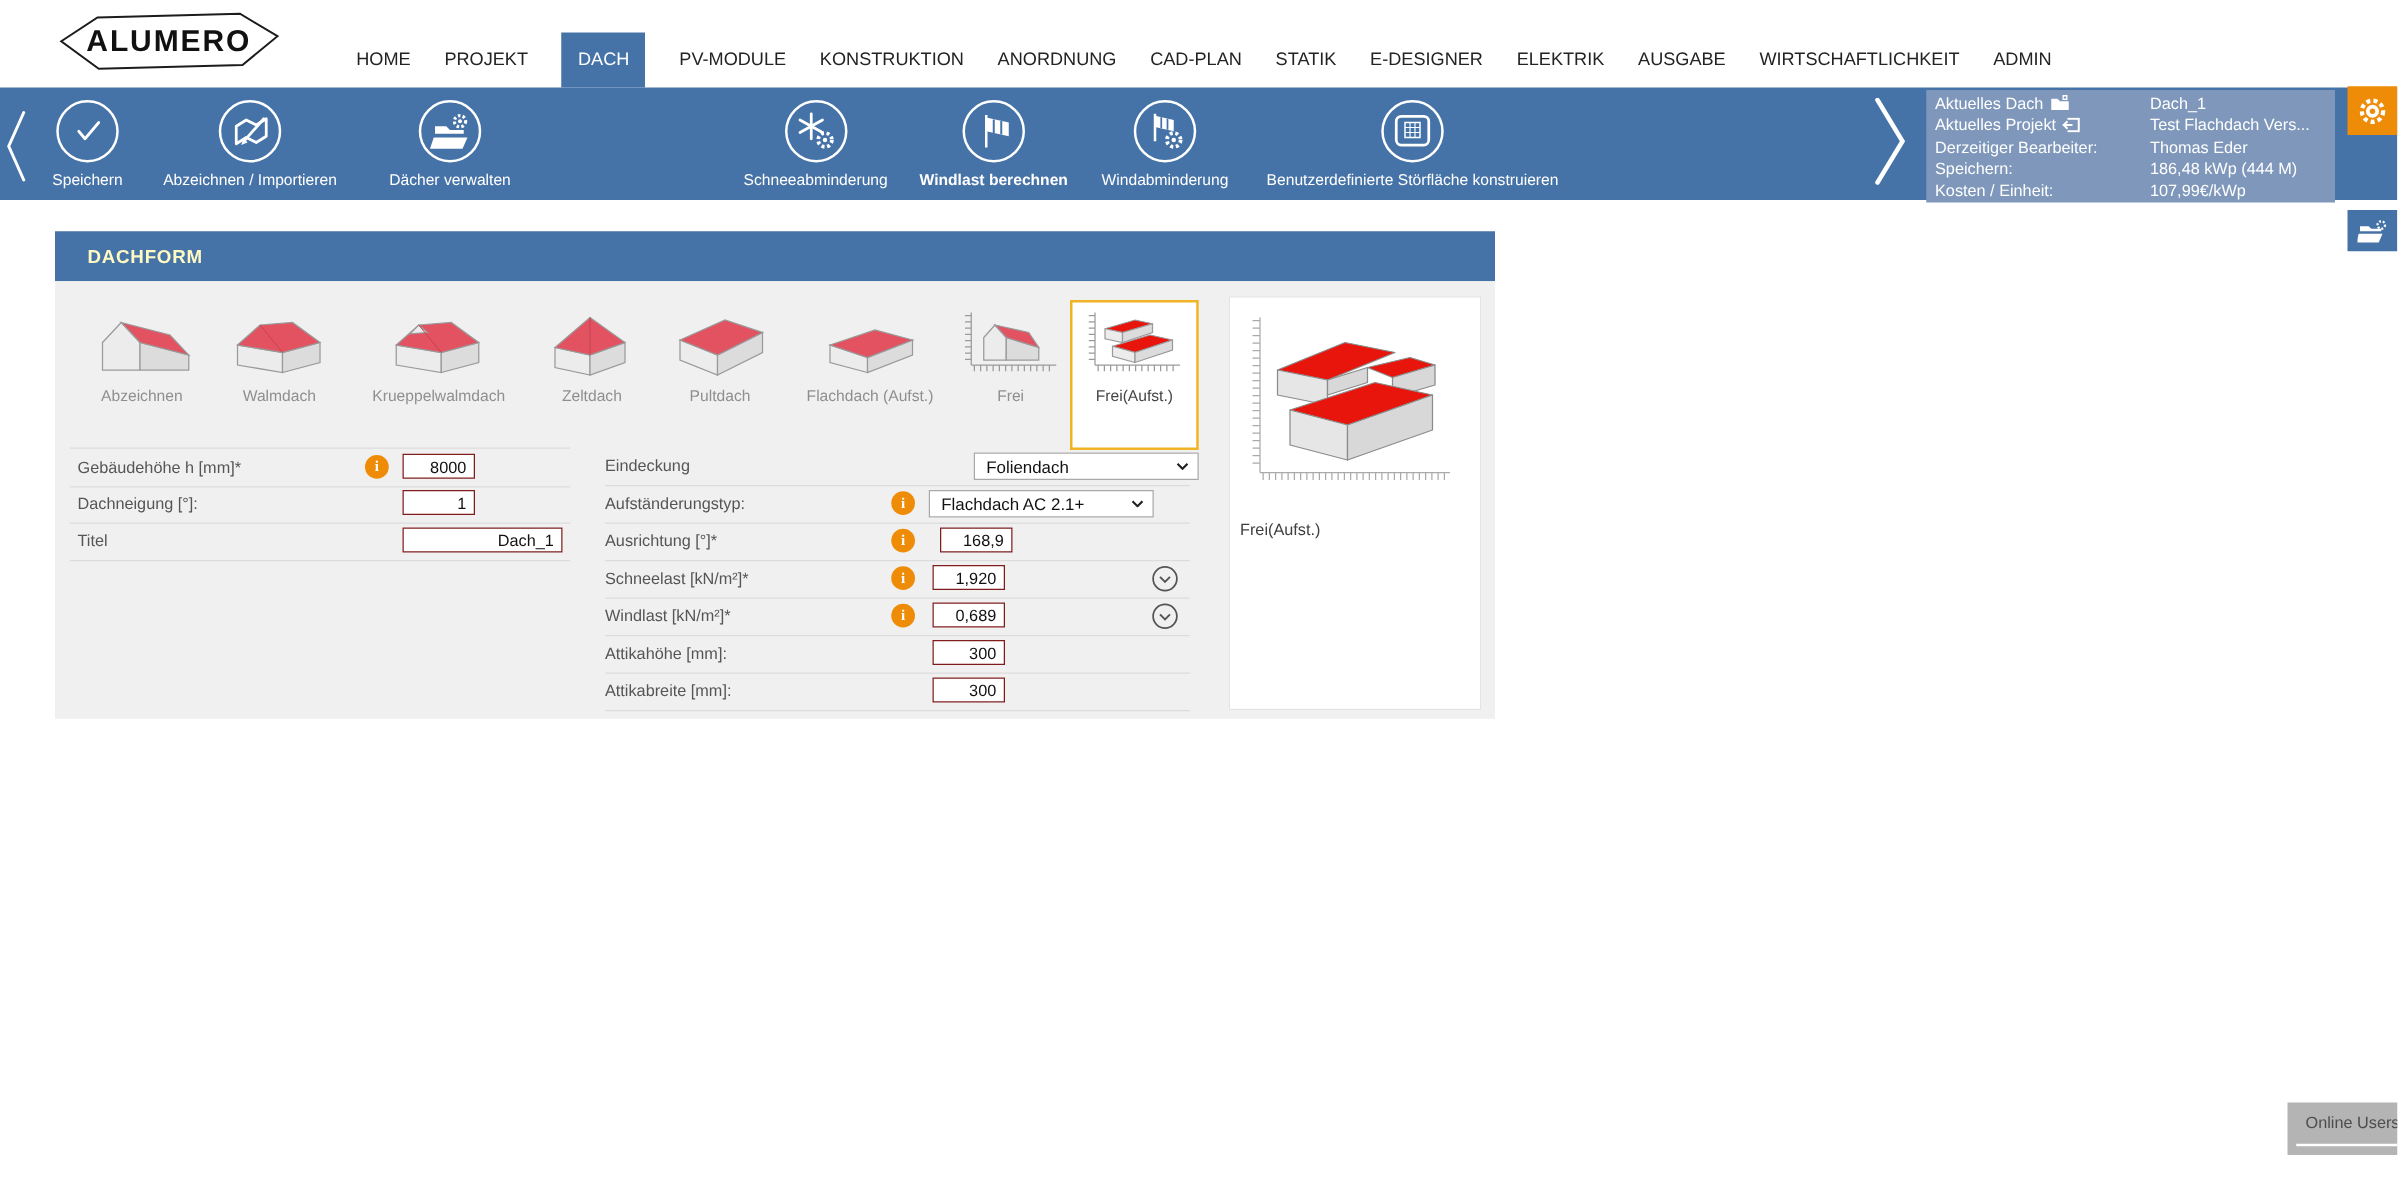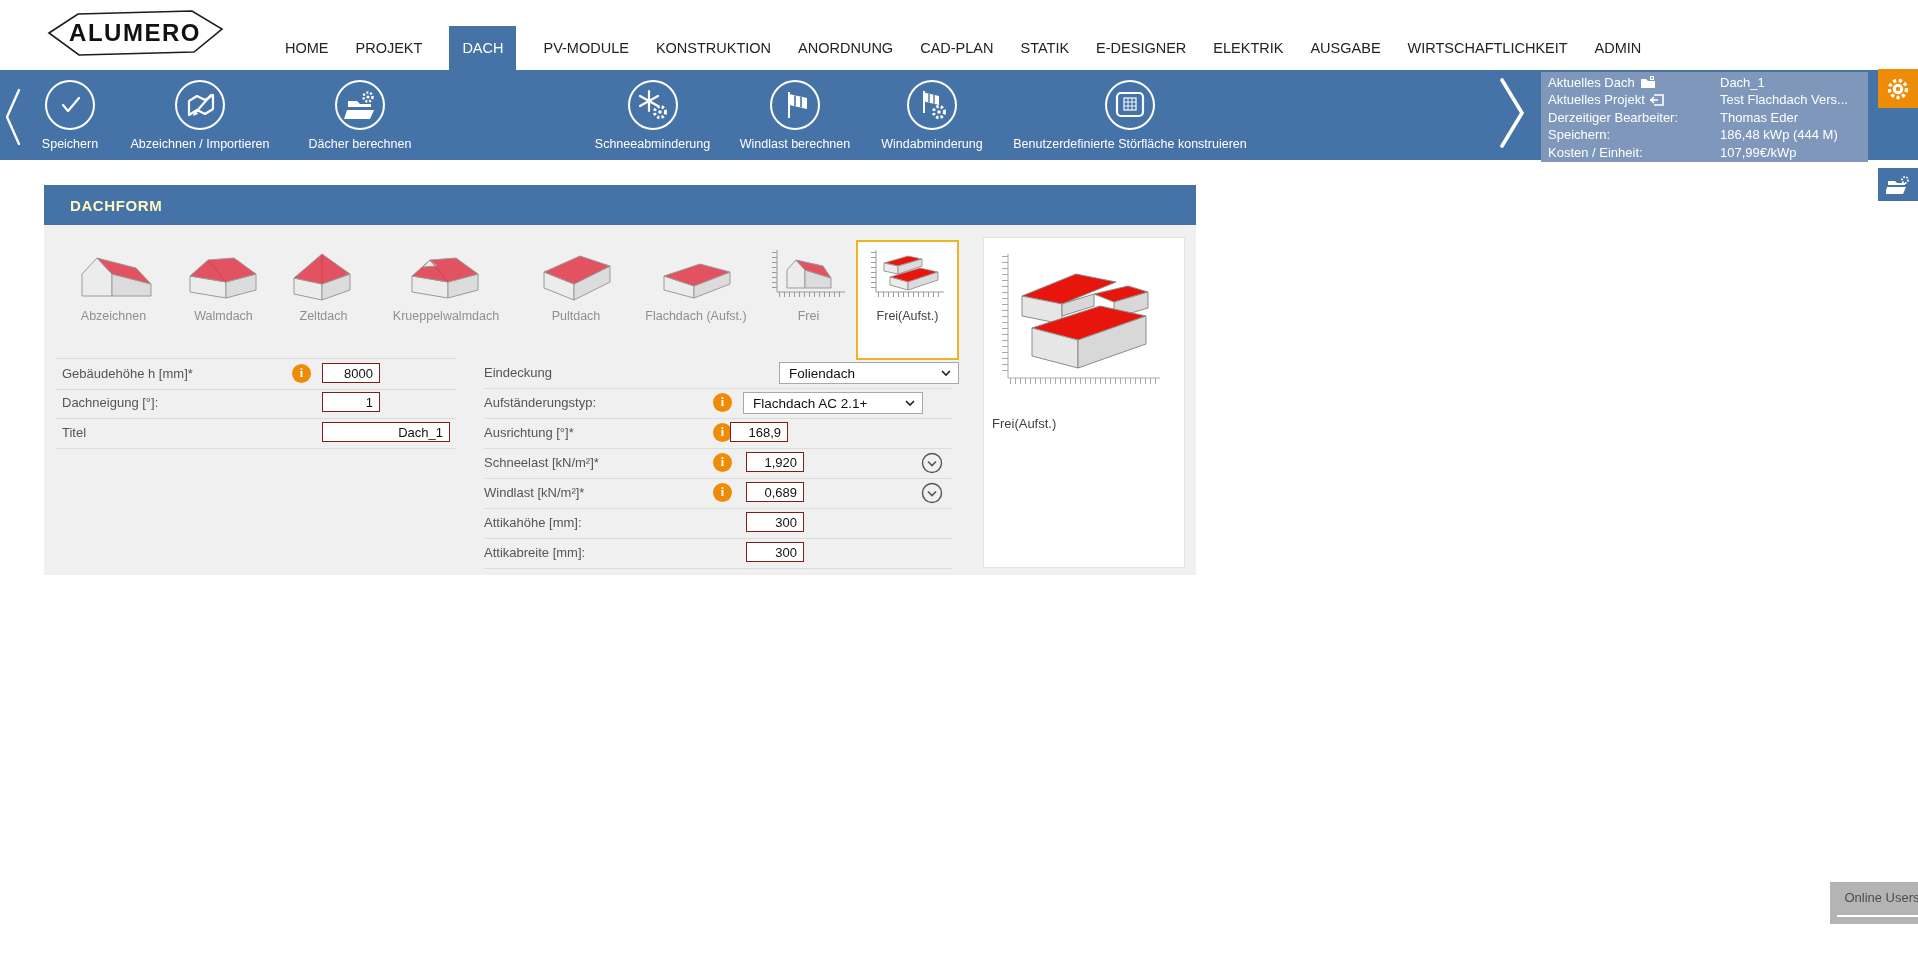--- a/index.html
+++ b/index.html
@@ -126,40 +126,40 @@
 
     <div class="tb-item" style="left:285px;width:150px;">
       <div class="tb-circle">
         <svg width="34" height="34" viewBox="0 0 34 34">
           <path d="M5,13 h9 l3,3 h11 v3 h-23 z" fill="#fff" stroke="none"></path>
           <path d="M4,22 h27 l-4,9 h-26 z" fill="#fff" stroke="none"></path>
           <circle cx="25" cy="9" r="4.5" fill="none" stroke="#fff" stroke-width="2.5" stroke-dasharray="2 1.8"></circle>
           <circle cx="25" cy="9" r="1.6" fill="#fff"></circle>
         </svg>
       </div>
-      <div class="tb-label">Dächer berechnen</div>
+      <div class="tb-label">Dächer verwalten</div>
     </div>
 
 
     <div class="tb-item" style="left:580px;width:145px;">
       <div class="tb-circle">
         <svg width="32" height="32" viewBox="0 0 32 32">
           <g class="tb-ic" stroke-width="2">
             <line x1="12" y1="2" x2="12" y2="22"></line>
             <line x1="3" y1="7" x2="21" y2="17"></line>
             <line x1="3" y1="17" x2="21" y2="7"></line>
           </g>
           <circle cx="23" cy="23" r="5.5" fill="none" stroke="#fff" stroke-width="3" stroke-dasharray="2.4 2.1"></circle>
           <circle cx="23" cy="23" r="1.8" fill="#fff"></circle>
         </svg>
       </div>
       <div class="tb-label">Schneeabminderung</div>
     </div>
 
-    <div class="tb-item" style="left:725px;width:140px;">
+    <div class="tb-item" style="left:725px;width:140px;font-weight:bold;">
       <div class="tb-circle">
         <svg width="30" height="30" viewBox="0 0 30 30">
           <line x1="9" y1="2" x2="9" y2="28" stroke="#fff" stroke-width="2"></line>
           <polygon points="9,4 27,8 27,19 9,15" fill="#fff" stroke="none"></polygon>
           <line x1="15" y1="5.5" x2="15" y2="16.3" stroke="#4673a7" stroke-width="1.6"></line>
           <line x1="21" y1="6.8" x2="21" y2="17.6" stroke="#4673a7" stroke-width="1.6"></line>
         </svg>
       </div>
       <div class="tb-label">Windlast berechnen</div>
     </div>
@@ -274,38 +274,38 @@
         </div>
         <div class="thumb" style="width:105px;">
           <svg width="84" height="56" viewBox="0 0 84 56">
             <polygon class="roof-f" points="8,30 44,36 44,52 8,46"></polygon>
             <polygon class="roof-s" points="44,36 74,28 74,44 44,52"></polygon>
             <polygon class="roof-red" points="8,30 26,14 52,12 74,28 44,36"></polygon>
             <line x1="26" y1="14" x2="44" y2="36" stroke="#c24451" stroke-width="0.8"></line>
           </svg>
           <div class="thumb-label">Walmdach</div>
         </div>
-        <div class="thumb" style="width:95px;">
-          <svg width="84" height="56" viewBox="0 0 84 56">
-            <polygon class="roof-f" points="12,32 40,38 40,54 12,48"></polygon>
-            <polygon class="roof-s" points="40,38 68,28 68,44 40,54"></polygon>
-            <polygon class="roof-red" points="12,32 40,8 68,28 40,38"></polygon>
-            <line x1="40" y1="8" x2="40" y2="38" stroke="#c24451" stroke-width="0.8"></line>
-          </svg>
-          <div class="thumb-label">Zeltdach</div>
-        </div>
         <div class="thumb" style="width:150px;">
           <svg width="84" height="56" viewBox="0 0 84 56">
             <polygon class="roof-f" points="8,30 44,36 44,52 8,46"></polygon>
             <polygon class="roof-s" points="44,36 74,28 74,44 44,52"></polygon>
             <polygon class="roof-red" points="8,30 26,14 52,12 74,28 44,36"></polygon>
             <polygon class="roof-f" points="19,21 26,14 33,20"></polygon>
             <line x1="26" y1="14" x2="44" y2="36" stroke="#c24451" stroke-width="0.8"></line>
           </svg>
           <div class="thumb-label">Krueppelwalmdach</div>
+        </div>
+        <div class="thumb" style="width:95px;">
+          <svg width="84" height="56" viewBox="0 0 84 56">
+            <polygon class="roof-f" points="12,32 40,38 40,54 12,48"></polygon>
+            <polygon class="roof-s" points="40,38 68,28 68,44 40,54"></polygon>
+            <polygon class="roof-red" points="12,32 40,8 68,28 40,38"></polygon>
+            <line x1="40" y1="8" x2="40" y2="38" stroke="#c24451" stroke-width="0.8"></line>
+          </svg>
+          <div class="thumb-label">Zeltdach</div>
         </div>
         <div class="thumb" style="width:110px;">
           <svg width="84" height="56" viewBox="0 0 84 56">
             <polygon class="roof-f" points="10,26 40,38 40,54 10,42"></polygon>
             <polygon class="roof-s" points="40,38 76,20 76,36 40,54"></polygon>
             <polygon class="roof-red" points="10,26 46,10 76,20 40,38"></polygon>
           </svg>
           <div class="thumb-label">Pultdach</div>
         </div>
         <div class="thumb" style="width:130px;">
@@ -374,21 +374,21 @@
         <div class="sel" style="left:259px;">
           <span>Flachdach AC 2.1+</span>
           <svg width="10" height="6" viewBox="0 0 10 6">
               <polyline points="1,1 5,5 9,1" fill="none" stroke="#222" stroke-width="1.7"></polyline>
             </svg>
         </div>
       </div>
       <div class="rrow" style="top:193px;">
         <span class="row-label">Ausrichtung [°]*</span>
         <span class="info-i" style="left:229px;"></span>
-        <input class="fld" style="left: 246px; width: 58px;" value="168,9">
+        <input class="fld" style="left: 268px; width: 58px;" value="168,9">
       </div>
       <div class="rrow" style="top:223px;">
         <span class="row-label">Schneelast [kN/m²]*</span>
         <span class="info-i" style="left:229px;"></span>
         <input class="fld" style="left: 262px; width: 58px;" value="1,920">
         <svg class="expander" viewBox="0 0 22 22">
           <circle cx="11" cy="11" r="9.5" fill="none" stroke="#555" stroke-width="1.4"></circle>
           <polyline points="7,9.5 11,13.5 15,9.5" fill="none" stroke="#555" stroke-width="1.6"></polyline>
         </svg>
       </div>

